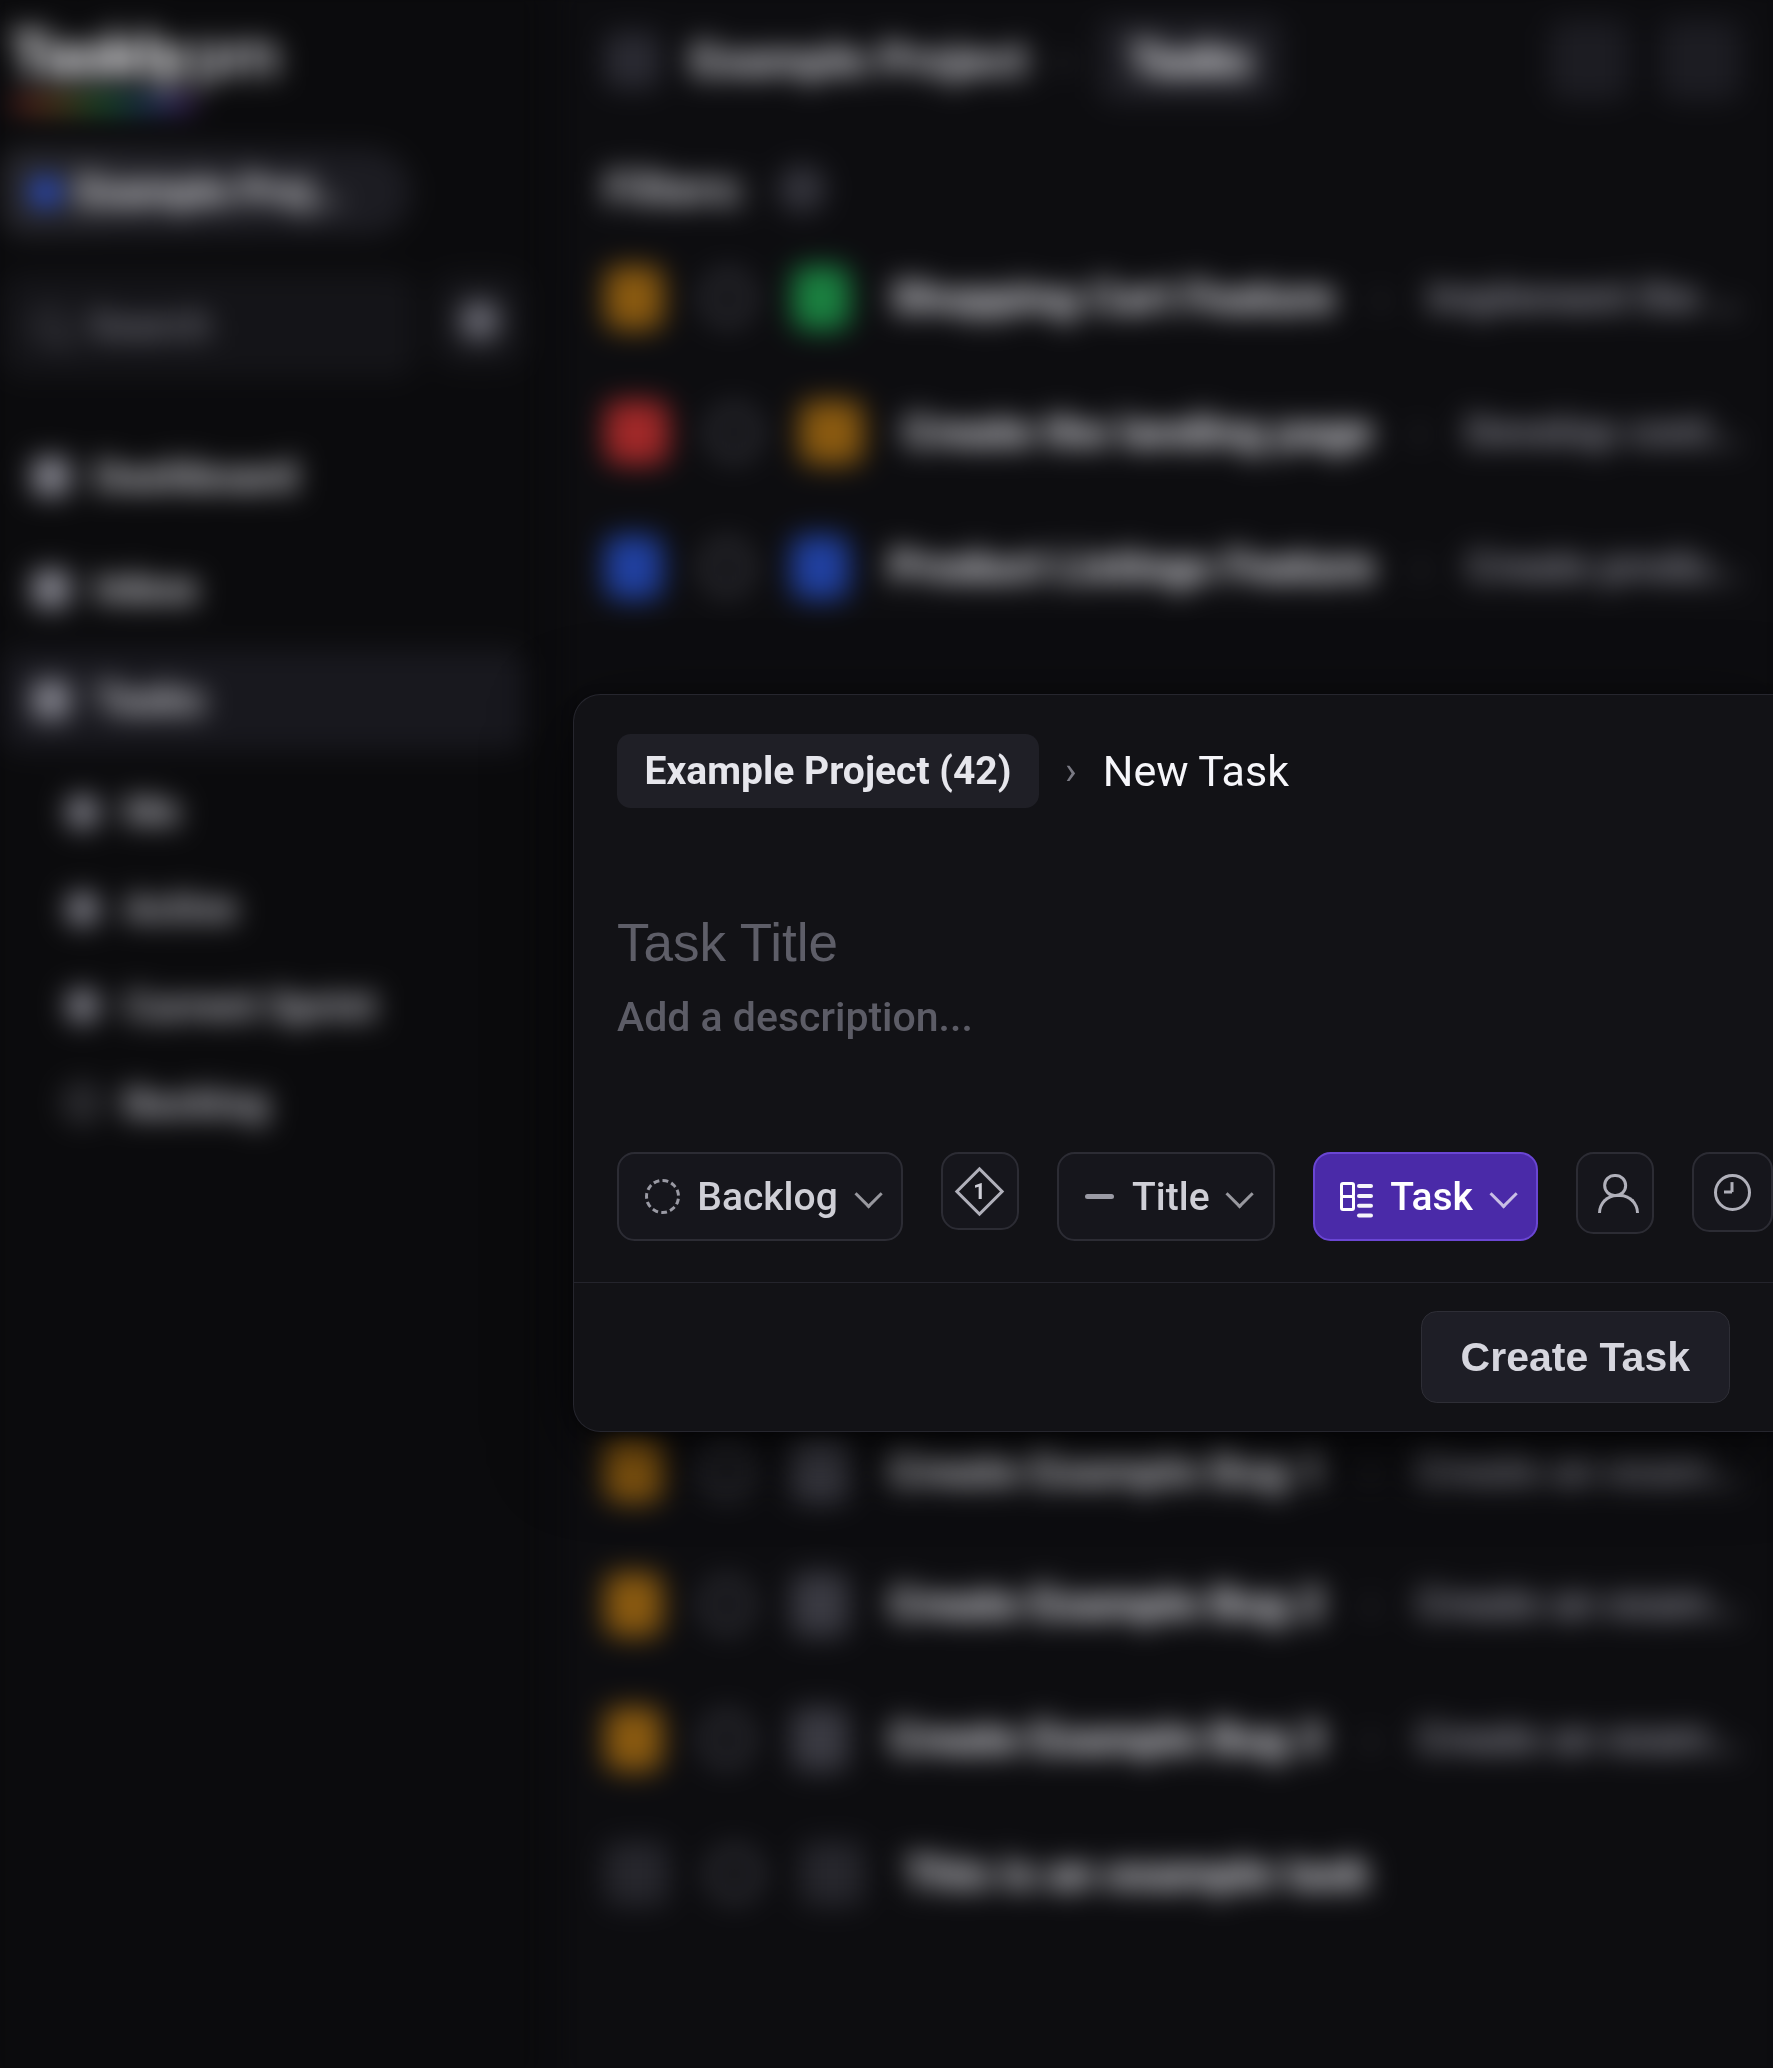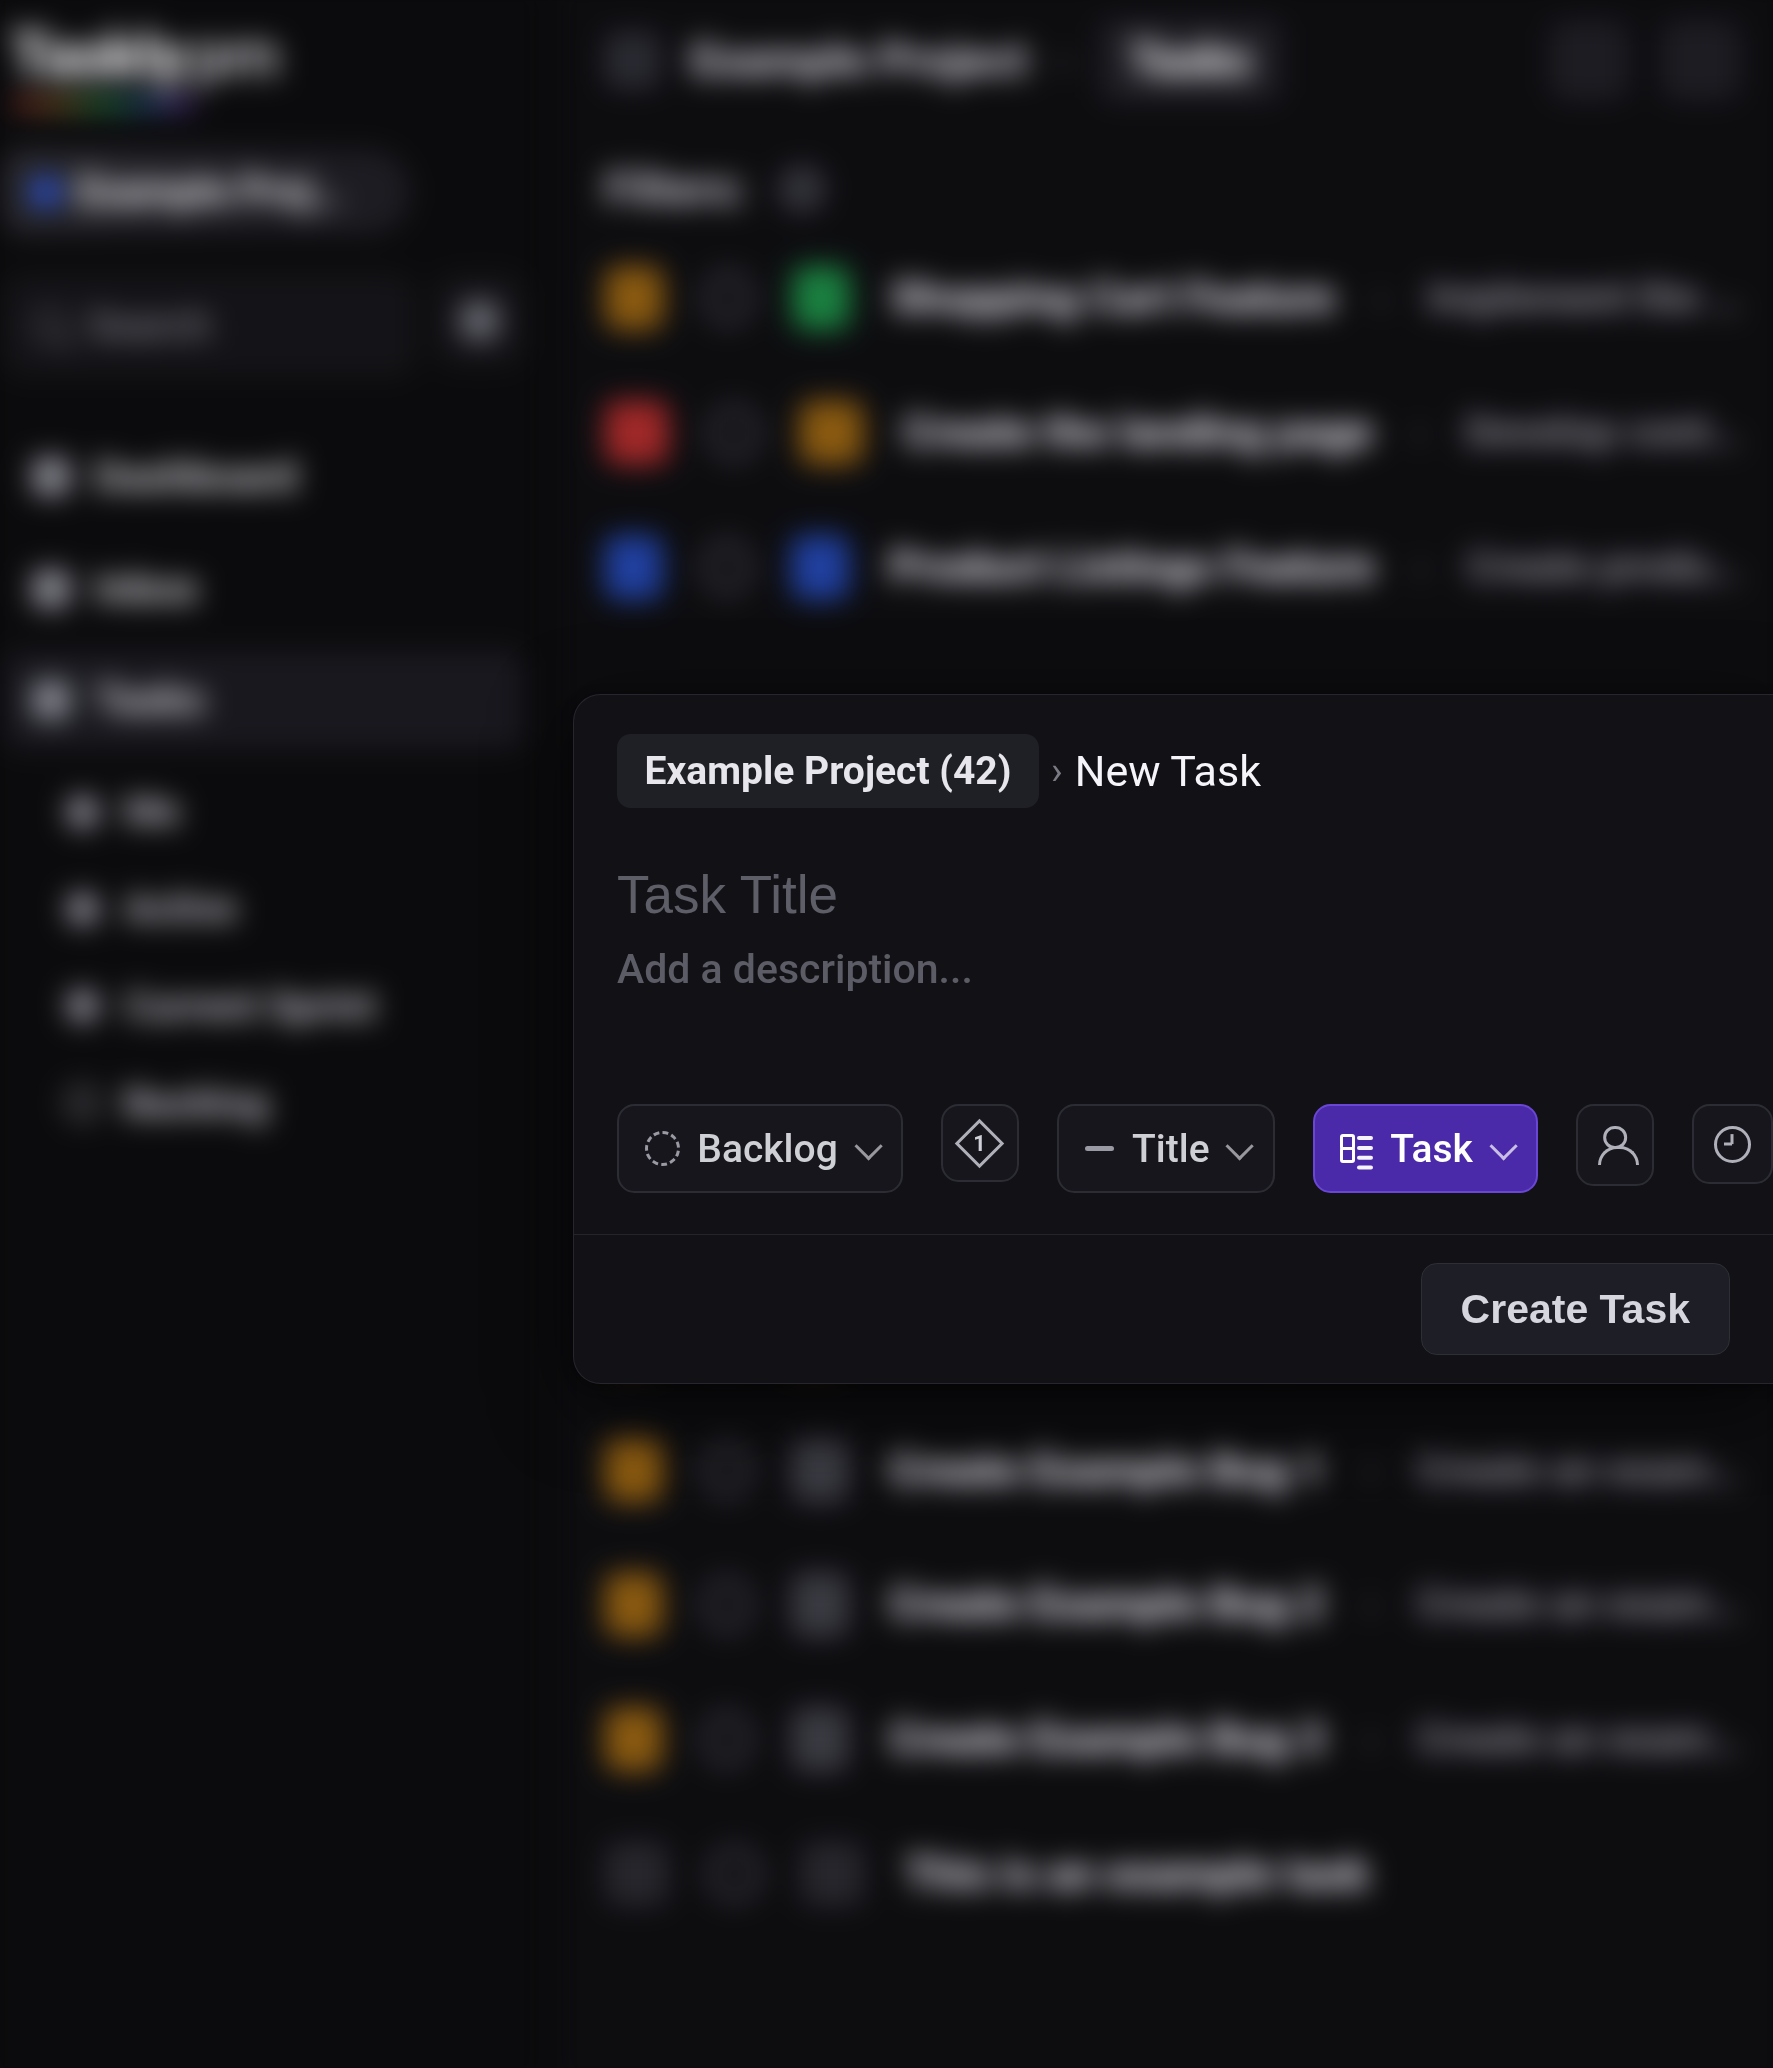--- a/index.html
+++ b/index.html
@@ -178,21 +178,21 @@
     border: 1px solid #26262e;
     border-right: none;
     border-radius: 27.6px 0 0 27.6px;
     box-shadow: 0 19.7px 79px rgba(0,0,0,0.6), 0 2px 11.8px rgba(0,0,0,0.4);
     overflow: hidden;
   }
 
   .modal-header {
     display: flex;
     align-items: center;
-    gap: 12px;
+    gap: 26px;
     padding: 39px 43px 9.9px;
   }
   .breadcrumb-chip {
     background: #1f1f26;
     border-radius: 13.8px;
     padding: 13.8px 27.6px;
     font-size: 39px;
     font-weight: 700;
     color: #e6e6ec;
   }
@@ -212,20 +212,21 @@
   }
   .title-input {
     width: 100%;
     background: transparent;
     border: none;
     outline: none;
     font-size: 53px;
     font-weight: 400;
     color: #e8e8ec;
     padding: 7.9px 0;
+    margin-top: 48px;
   }
   .title-input::placeholder { color: #5e5e68; font-weight: 500; }
   .desc-input {
     width: 100%;
     background: transparent;
     border: none;
     outline: none;
     resize: none;
     font-size: 41px;
     font-weight: 500;

